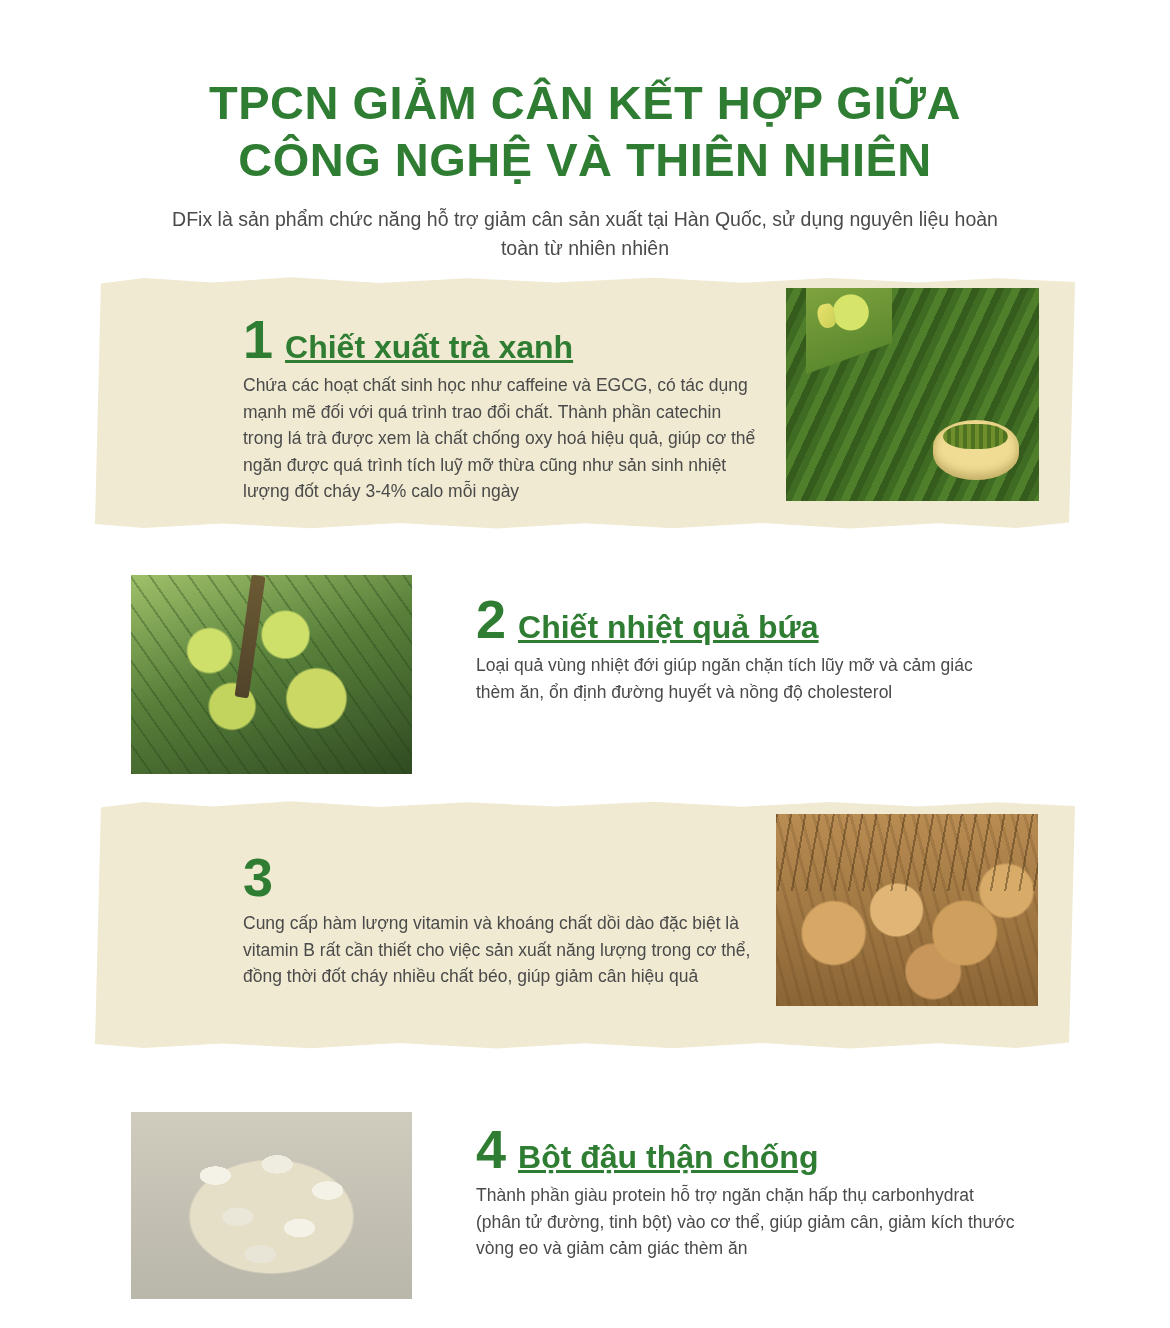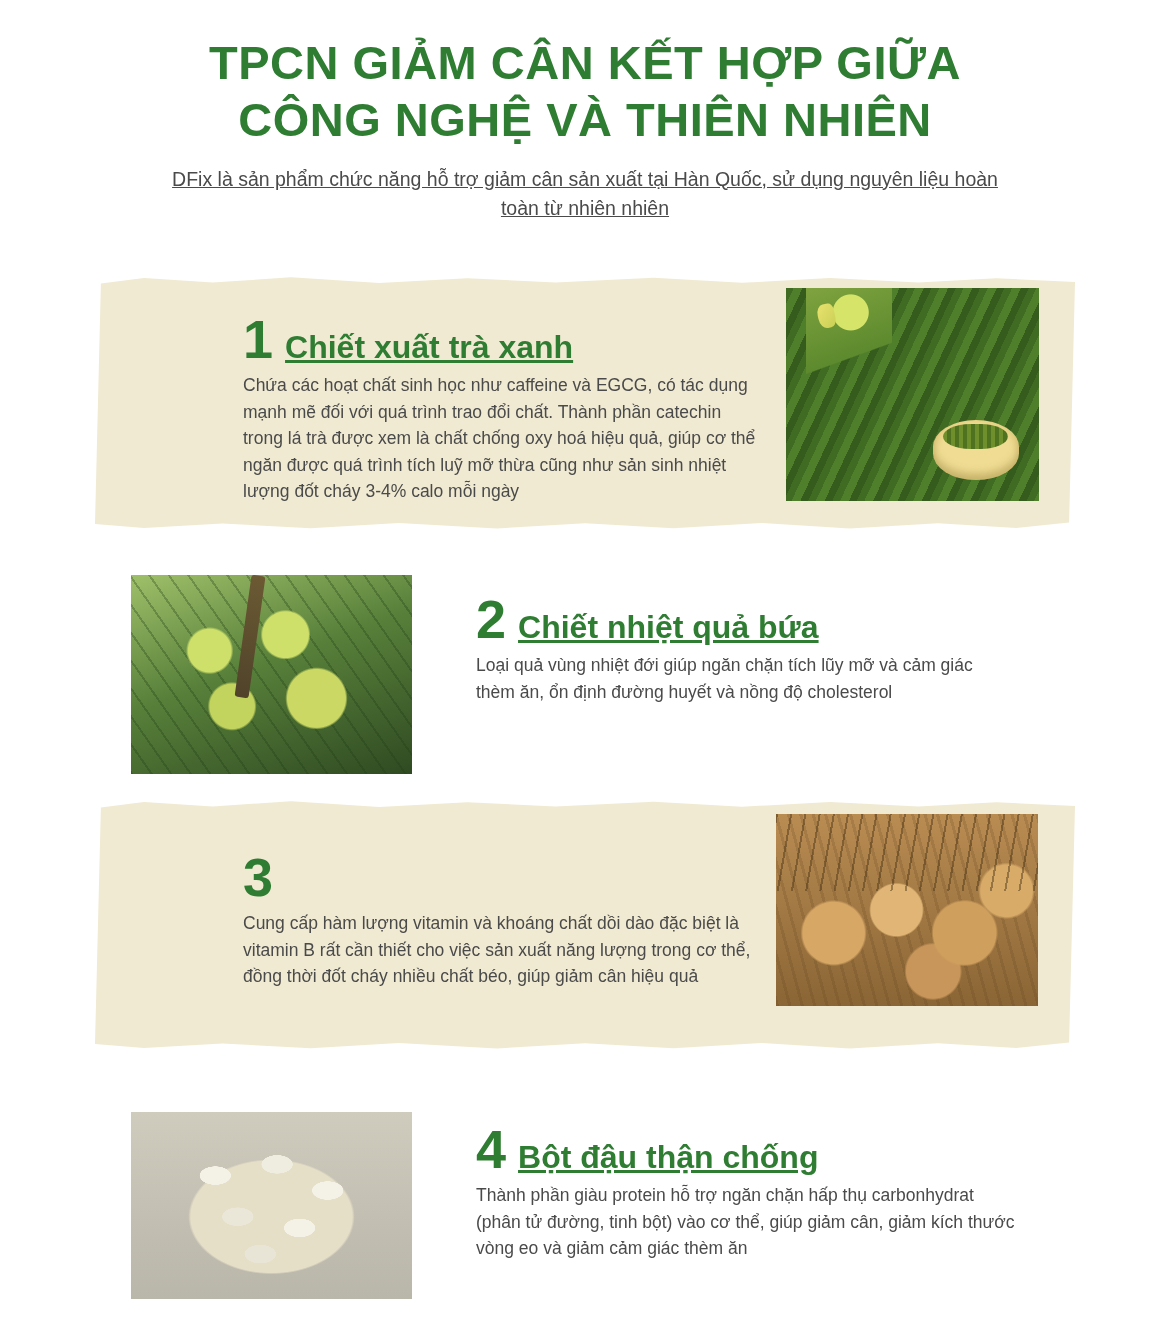--- a/index.html
+++ b/index.html
@@ -13,38 +13,38 @@
     position: relative;
     font-family: "Liberation Sans", sans-serif;
     color: #3a3a3a;
     overflow: hidden;
   }
 
   
   .header {
     padding-top: 34px;
     text-align: center;
+    margin-top: 40px;
   }
   .title {
     color: #2f7d32;
     font-size: 47px;
     line-height: 1.22;
     font-weight: 700;
     letter-spacing: 0.5px;
     margin: 0 auto;
     width: 860px;
   }
   .subtitle {
     margin: 16px auto 0 auto;
     width: 840px;
     font-size: 19.5px;
     line-height: 1.5;
     color: #4a4a4a;
     font-weight: 400;
-    text-decoration: underline;
   }
 
   
   .section {
     position: absolute;
     left: 0;
     width: 1170px;
   }
   .band {
     position: absolute;

